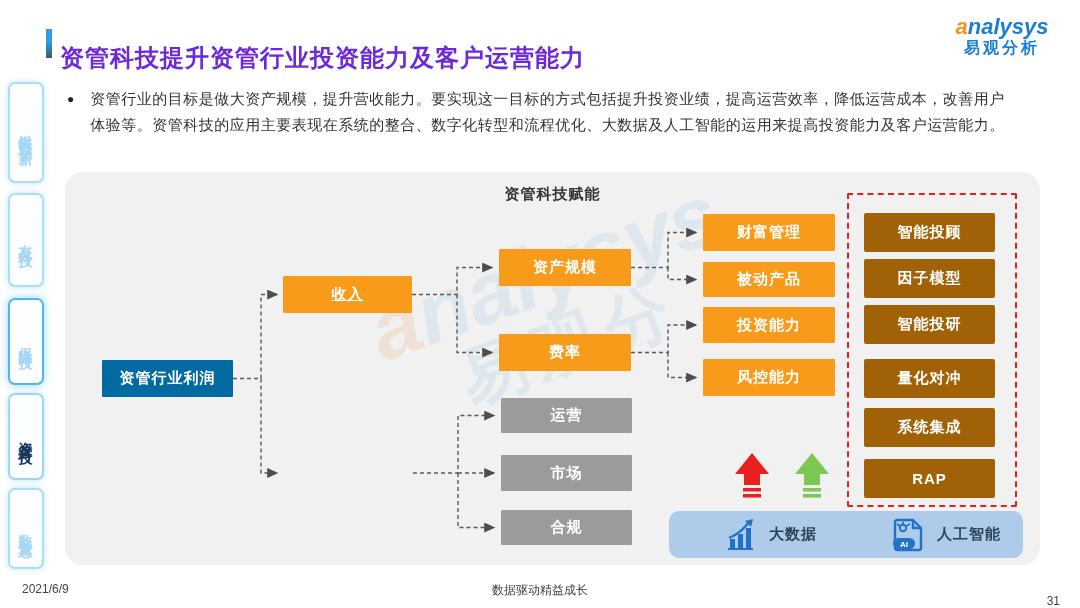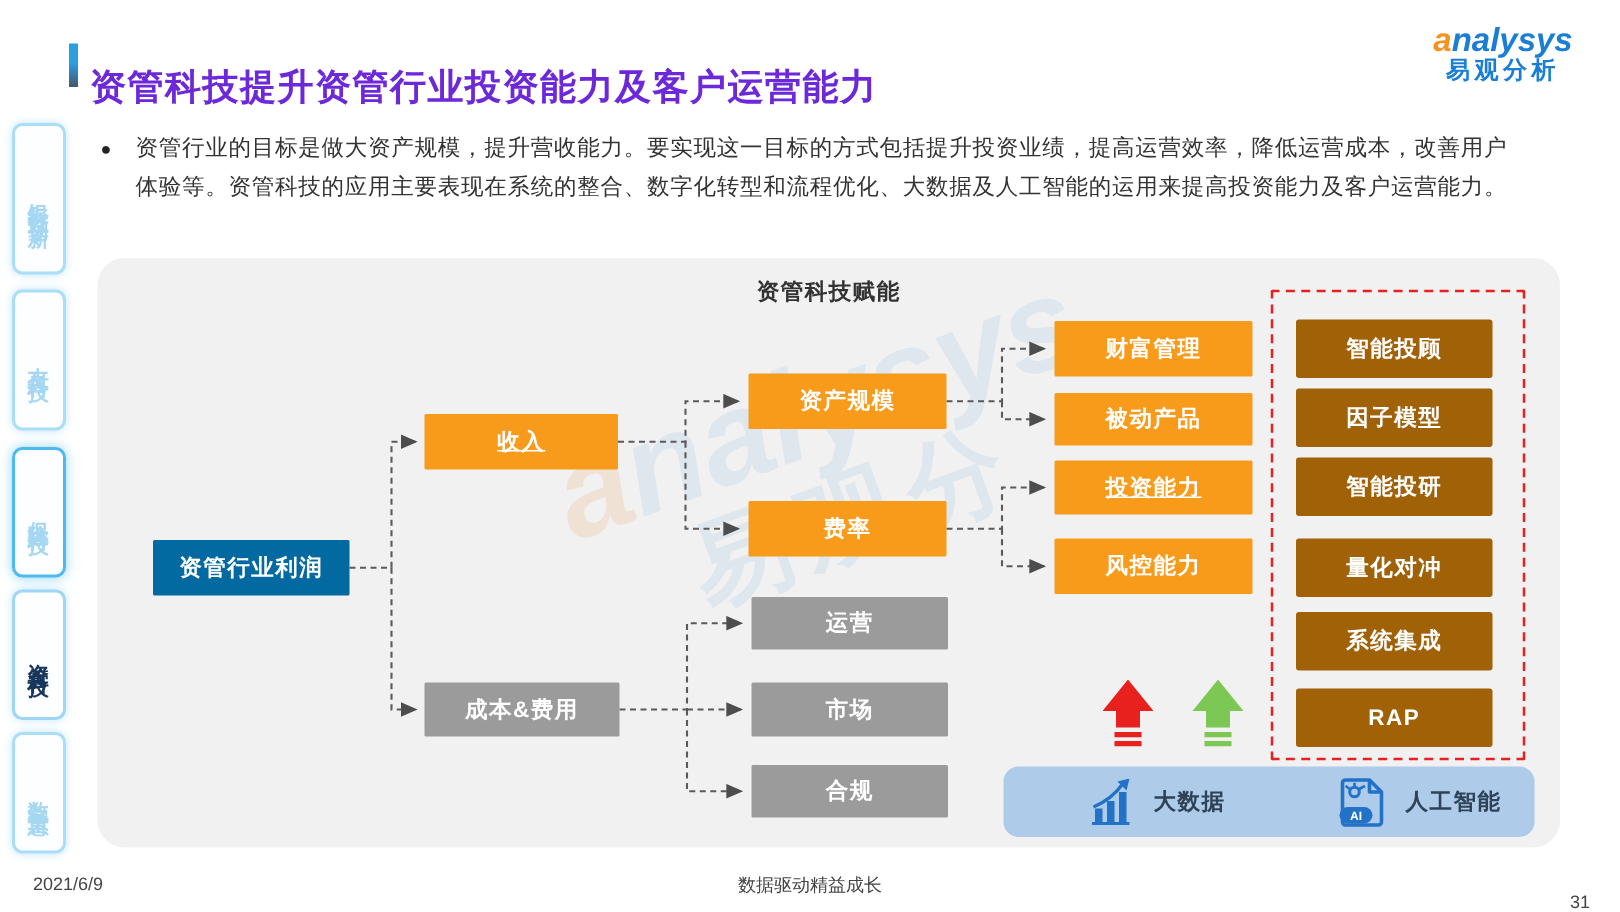--- a/index.html
+++ b/index.html
@@ -117,31 +117,30 @@
       <path class="conn" marker-end="url(#arr)" d="M566,180.5 L603,180.5 L603,153 L631,153"></path>
       <path class="conn" marker-end="url(#arr)" d="M603,180.5 L603,205.5 L631,205.5"></path>
       <path class="conn" marker-end="url(#arr)" d="M348,301 L393,301 L393,243.5 L429,243.5"></path>
       <path class="conn" marker-end="url(#arr)" d="M393,301 L429,301"></path>
       <path class="conn" marker-end="url(#arr)" d="M393,301 L393,355.5 L429,355.5"></path>
     </svg>
 
     <div class="node node-blue" style="left:37px; top:188px; width:131px; height:37px;">资管行业利润</div>
 
     <div class="node node-orange" style="left:218px; top:104px; width:129px; height:37px;text-decoration:underline;">收入</div>
-    <div class="node node-gray" style="left:218px; top:283px; width:130px; height:36px;">成本&amp;费用</div>
 
     <div class="node node-orange" style="left:434px; top:77px; width:132px; height:37px;">资产规模</div>
     <div class="node node-orange" style="left:434px; top:162px; width:132px; height:37px;">费率</div>
     <div class="node node-gray" style="left:436px; top:226px; width:131px; height:35px;">运营</div>
     <div class="node node-gray" style="left:436px; top:283px; width:131px; height:36px;">市场</div>
     <div class="node node-gray" style="left:436px; top:338px; width:131px; height:35px;">合规</div>
 
     <div class="node node-orange" style="left:638px; top:42px; width:132px; height:37px;">财富管理</div>
     <div class="node node-orange" style="left:638px; top:90px; width:132px; height:35px;">被动产品</div>
-    <div class="node node-orange" style="left:638px; top:135px; width:132px; height:36px;text-decoration:underline;">投资能力</div>
+    <div class="node node-orange" style="left:638px; top:135px; width:132px; height:36px;">投资能力</div>
     <div class="node node-orange" style="left:638px; top:187px; width:132px; height:37px;">风控能力</div>
 
     <div class="tech-frame"></div>
     <div class="node node-red" style="left:799px; top:41px; width:131px; height:39px;">智能投顾</div>
     <div class="node node-red" style="left:799px; top:87px; width:131px; height:39px;">因子模型</div>
     <div class="node node-red" style="left:799px; top:133px; width:131px; height:39px;">智能投研</div>
     <div class="node node-red" style="left:799px; top:187px; width:131px; height:39px;">量化对冲</div>
     <div class="node node-red" style="left:799px; top:236px; width:131px; height:39px;">系统集成</div>
     <div class="node node-red" style="left:799px; top:287px; width:131px; height:39px;">RAP</div>
 

